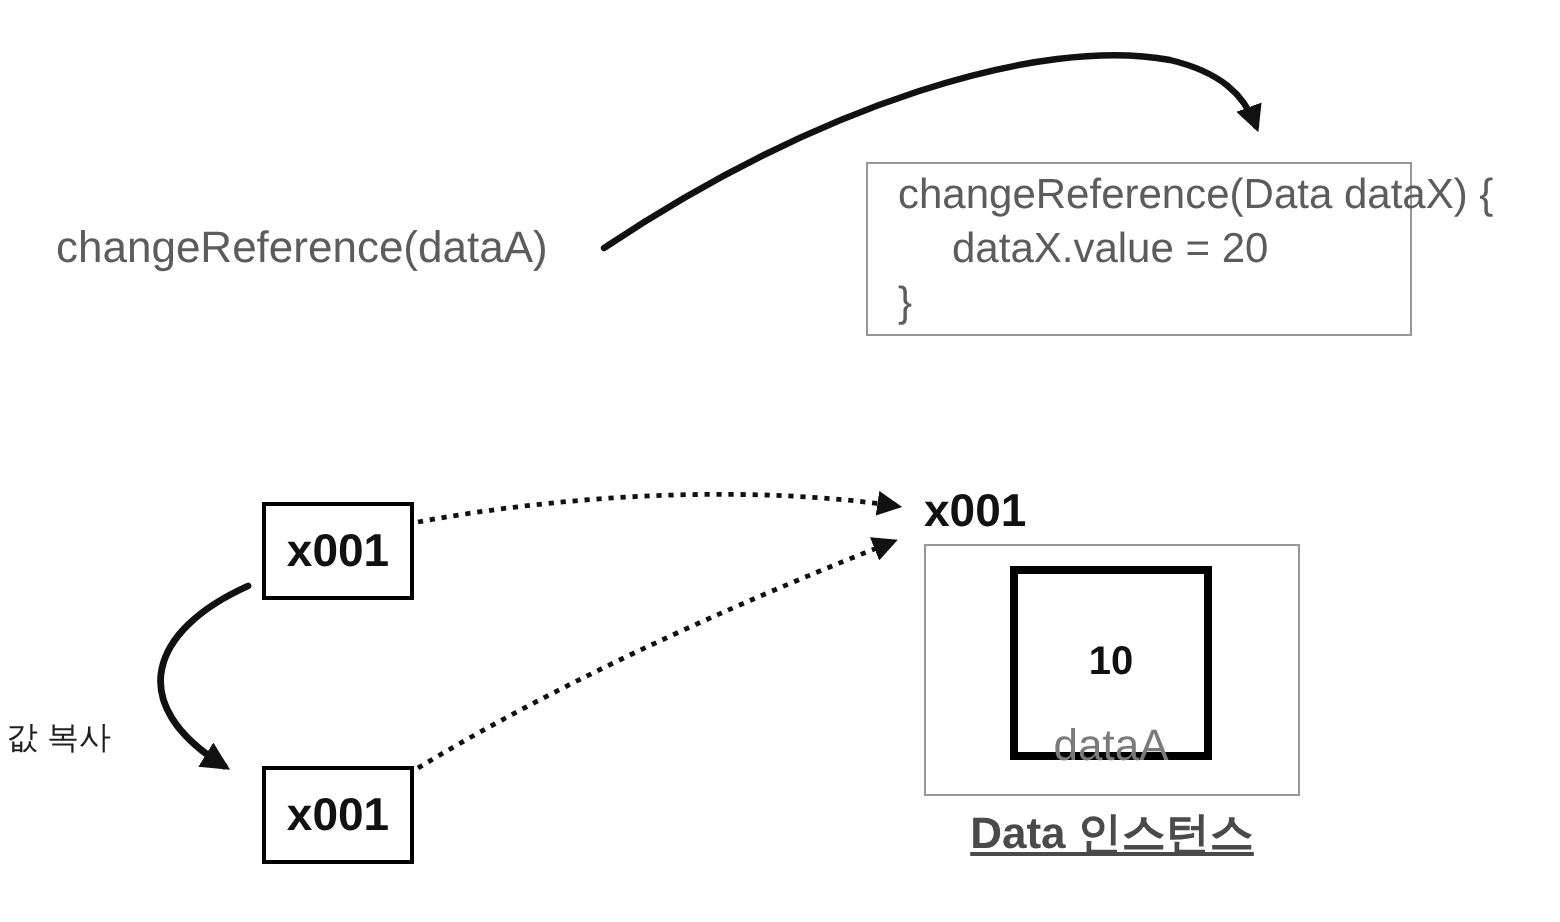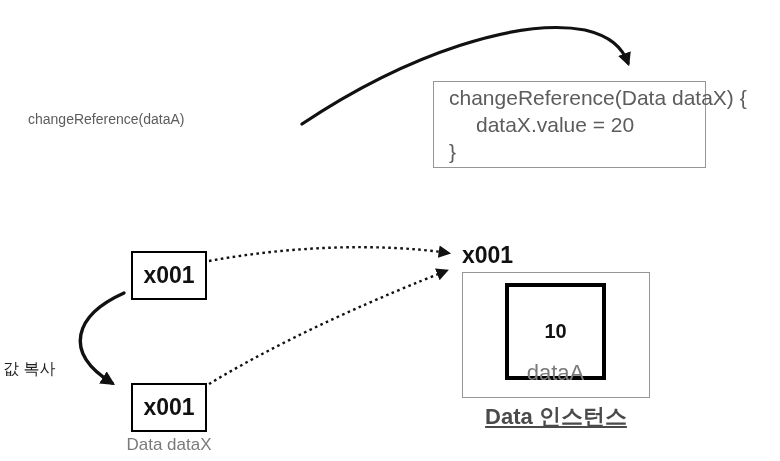--- a/index.html
+++ b/index.html
@@ -24,21 +24,21 @@
   .abs{position:absolute;}
   svg.arrows{position:absolute;left:0;top:0;width:780px;height:461px;pointer-events:none;}
 
   .title{
     left:388px;top:3px;
     font-size:21px;color:var(--title_text);
     white-space:nowrap;
   }
   .caller{
     left:28px;top:111px;
-    font-size:14px;color:var(--code_text);
+    font-size:22px;color:var(--code_text);
     white-space:nowrap;
   }
   .code-box{
     left:433px;top:81px;width:273px;height:87px;
     border:1.5px solid var(--box_border_gray);
     box-sizing:border-box;
     padding:2px 15px;
     font-size:21px;line-height:27px;color:var(--code_text);
     background:var(--bg);
   }
@@ -134,21 +134,20 @@
     <div class="code-line">}</div>
   </div>
 
   <div class="abs ref-box a">
     <span>x001</span>
   </div>
 
   <div class="abs ref-box x">
     <span>x001</span>
   </div>
-  <div class="abs ref-label x">Data dataX</div>
 
   <div class="abs copy-label">값 복사</div>
 
   <div class="abs inst-address">x001</div>
 
   <div class="abs inst-box">
     <div class="value-box">
       <span>10</span>
     </div>
     <div class="value-label">dataA</div>

